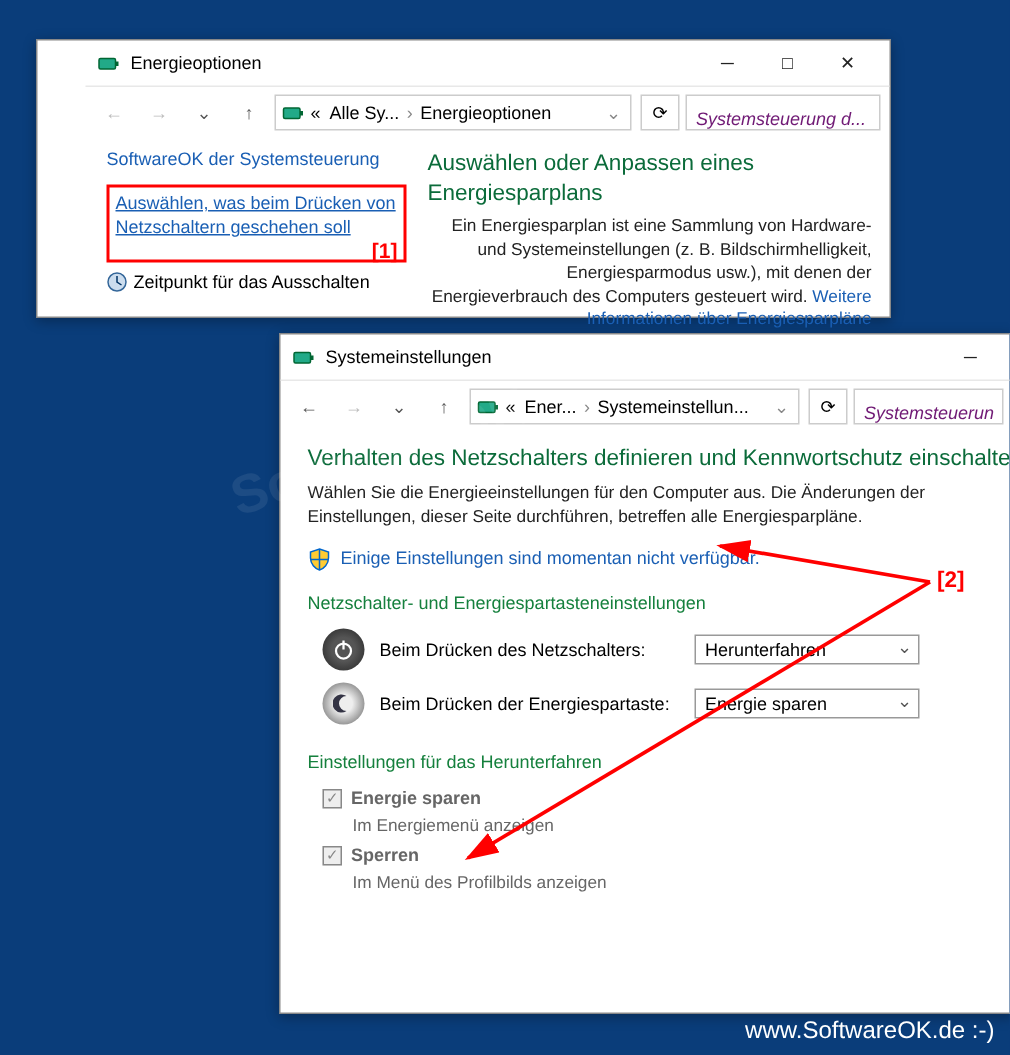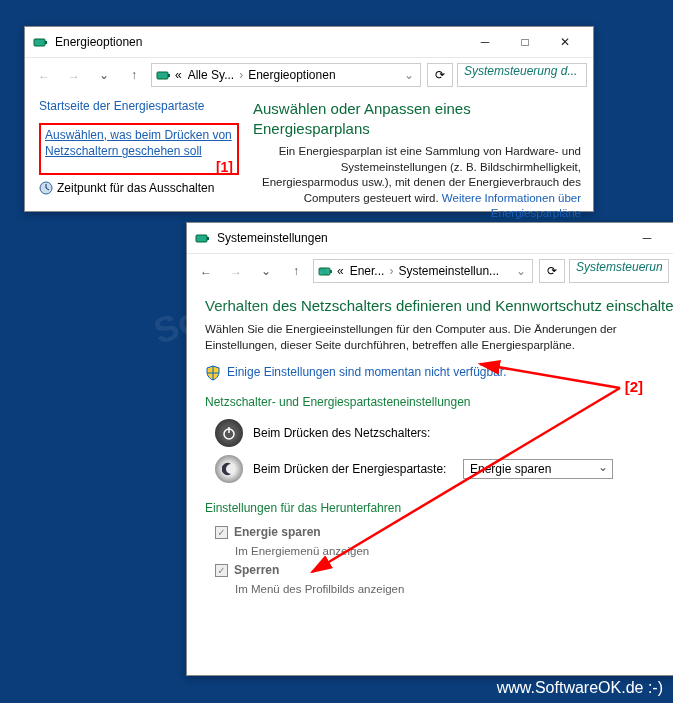--- a/index.html
+++ b/index.html
@@ -11,21 +11,21 @@
       height: 703px;
       position: relative;
       overflow: hidden;
     }
     .window {
       position: absolute;
       background: #fff;
       border: 1px solid #888;
       box-shadow: 0 2px 8px rgba(0,0,0,0.3);
     }
-    .window1 { left: 24px; top: 26px; width: 570px; height: 186px; }
+    .window1 { left: 24px; top: 26px; width: 570px; height: 186px; padding-left: 32px; }
     .window2 { left: 186px; top: 222px; width: 490px; height: 454px; }
     .titlebar {
       display: flex;
       align-items: center;
       height: 30px;
       padding: 0 8px;
     }
     .titlebar .title-icon { width: 16px; height: 16px; margin-right: 6px; }
     .titlebar .title-text { flex: 1; font-size: 12px; }
     .winbtns { display: flex; }
@@ -37,21 +37,21 @@
       padding: 2px 6px;
       gap: 4px;
       border-top: 1px solid #e8e8e8;
     }
     .navbtn { width: 26px; height: 26px; display: flex; align-items: center; justify-content: center; color: #555; cursor: default; }
     .navbtn.disabled { color: #bbb; }
     .addrfield { display: flex; align-items: center; border: 1px solid #ccc; height: 24px; padding: 0 4px; flex: 1; min-width: 0;}
     .addrfield .bc { color: #000; padding: 0 3px; white-space: nowrap; overflow: hidden; text-overflow: ellipsis;}
     .addrfield .sep { color: #888; padding: 0 2px; }
     .refreshbtn { width: 26px; height: 24px; border: 1px solid #ccc; display: flex; align-items: center; justify-content: center; margin-left: 2px; cursor:pointer;}
-    .searchfield { display:flex; align-items:flex-start; border: 1px solid #ccc; height: 24px; padding: 0 6px; color: #0f766e; width: 130px; font-style: italic; overflow:hidden; white-space:nowrap;}
+    .searchfield { display:flex; align-items:flex-end; border: 1px solid #ccc; height: 24px; padding: 0 6px; color: #701a75; width: 130px; font-style: italic; overflow:hidden; white-space:nowrap;}
     .window1 .body { display: flex; padding: 8px 12px 4px 14px; }
     .leftcol { width: 200px; flex-shrink:0; }
     .leftcol .homelink { color: #1a5fb4; margin-bottom: 10px; display:block;}
     .redbox { border: 2px solid #ff0000; padding: 2px 4px 14px 4px; position: relative; margin-bottom: 6px; }
     .redbox .link1 { color: #1a5fb4; text-decoration: underline; display:block; line-height:1.35; }
     .marker1 { position: absolute; right: 4px; bottom: -2px; color: #ff0000; font-weight: bold; font-size: 14px; }
     .sideitem { color: #1a5fb4; margin: 4px 0; display:block;}
     .sideitem.withicon { color: #000; display:flex; gap:4px;}
     .rightcol { flex: 1; padding-left: 14px; }
     .rightcol h2 { color: #0b6b3a; font-weight: normal; font-size: 15px; line-height:1.3; margin-bottom: 6px; }
@@ -116,21 +116,21 @@
       <span style="flex:1"></span>
       <span class="sep">⌄</span>
     </div>
     <div class="refreshbtn">⟳</div>
     <div class="searchfield">
       <span>Systemsteuerung d...</span>
     </div>
   </div>
   <div class="body">
     <div class="leftcol">
-      <span class="homelink">Startseite der Energiespartaste</span>
+      <span class="homelink">SoftwareOK der Systemsteuerung</span>
       <div class="redbox">
         <span class="link1">Auswählen, was beim Drücken von Netzschaltern geschehen soll</span>
         <span class="marker1">[1]</span>
       </div>
       <span class="sideitem withicon">
         <svg class="clock-icon" viewBox="0 0 14 14">
             <circle cx="7" cy="7" r="6" fill="#cde" stroke="#369"></circle>
             <path d="M7 3v4l3 2" stroke="#036" fill="none"></path>
           </svg>
         <span>Zeitpunkt für das Ausschalten</span>
@@ -193,20 +193,21 @@
     </div>
     <div class="section-title">Netzschalter- und Energiespartasteneinstellungen</div>
     <div class="settingrow">
       <div class="powericon pi1">
         <svg width="14" height="14" viewBox="0 0 14 14">
             <circle cx="7" cy="8" r="5" stroke="#fff" fill="none" stroke-width="1.5"></circle>
             <line x1="7" y1="1" x2="7" y2="7" stroke="#fff" stroke-width="1.5"></line>
           </svg>
       </div>
       <span class="lbl">Beim Drücken des Netzschalters:</span>
+      <div class="dropdown">Herunterfahren</div>
     </div>
     <div class="settingrow">
       <div class="powericon pi2">
         <svg width="14" height="14" viewBox="0 0 14 14">
             <path d="M9 2a6 6 0 100 10 5 5 0 010-10z" fill="#334"></path>
           </svg>
       </div>
       <span class="lbl">Beim Drücken der Energiespartaste:</span>
       <div class="dropdown">Energie sparen</div>
     </div>

